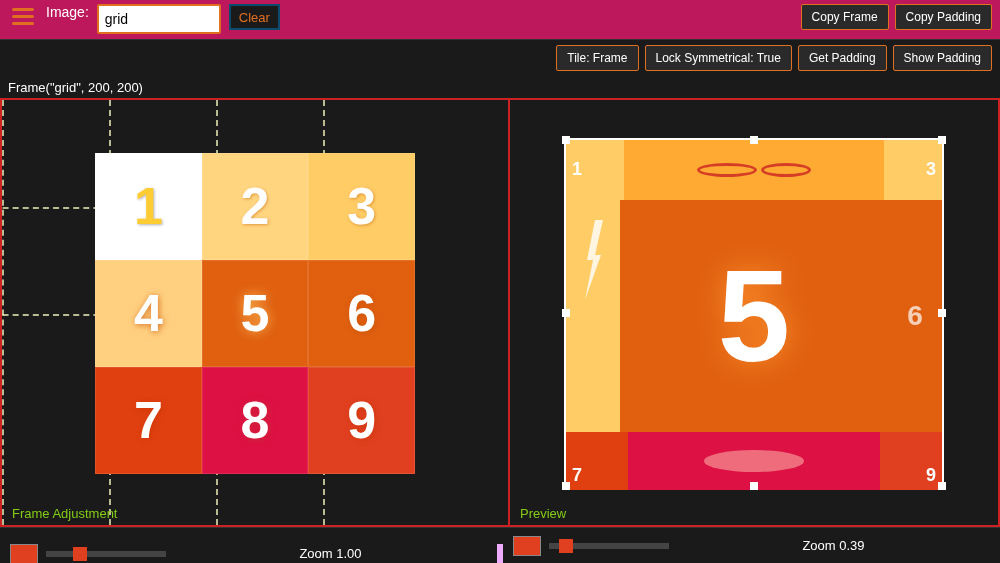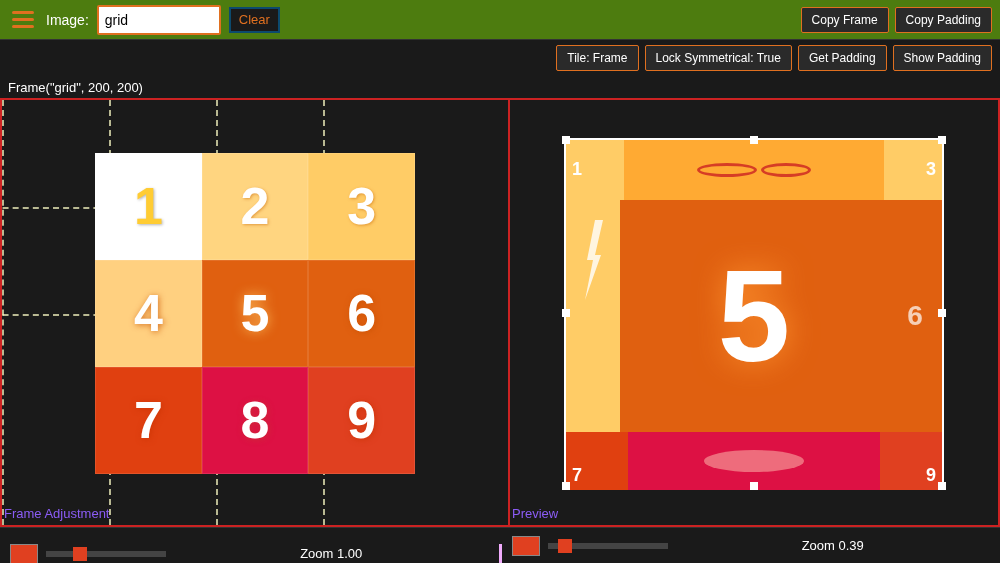--- a/index.html
+++ b/index.html
@@ -9,23 +9,23 @@
       font-family: Arial, sans-serif;
       width: 1000px;
       height: 563px;
       overflow: hidden;
       position: relative;
     }
 
     
     .top-bar {
       display: flex;
-      align-items: center;
+      align-items: flex-start;
       height: 40px;
-      background: #4d7c0f;
+      background: #be185d;
       padding: 4px 8px;
       gap: 8px;
       border-bottom: 1px solid #333;
     }
     .hamburger {
       display: flex;
       flex-direction: column;
       gap: 4px;
       cursor: pointer;
       padding: 4px;
@@ -275,21 +275,21 @@
       border-top: 1px solid #333;
     }
     .bottom-half {
       flex: 1;
       display: flex;
       align-items: center;
       gap: 8px;
       padding: 0 10px;
     }
     .bottom-half:first-child {
-      border-right: 3px solid #f0abfc;
+      border-right: 6px solid #f0abfc;
       margin-top: 16px;
     }
     .zoom-label {
       font-size: 13px;
       color: #fff;
       flex: 1;
       text-align: center;
     }
     .zoom-slider {
       width: 120px;
@@ -311,23 +311,23 @@
       width: 28px;
       height: 20px;
       background: #e04020;
       border: 1px solid #888;
       cursor: pointer;
     }
 
     .panel-label {
       position: absolute;
       bottom: 4px;
-      left: 2px;
+      left: 10px;
       font-size: 13px;
-      color: #8b5cf6;
+      color: #84cc16;
       pointer-events: none;
     }
   </style>
 </head>
 <body>
 
 <div class="top-bar">
   <div class="hamburger">
     <span></span>
       <span></span>

